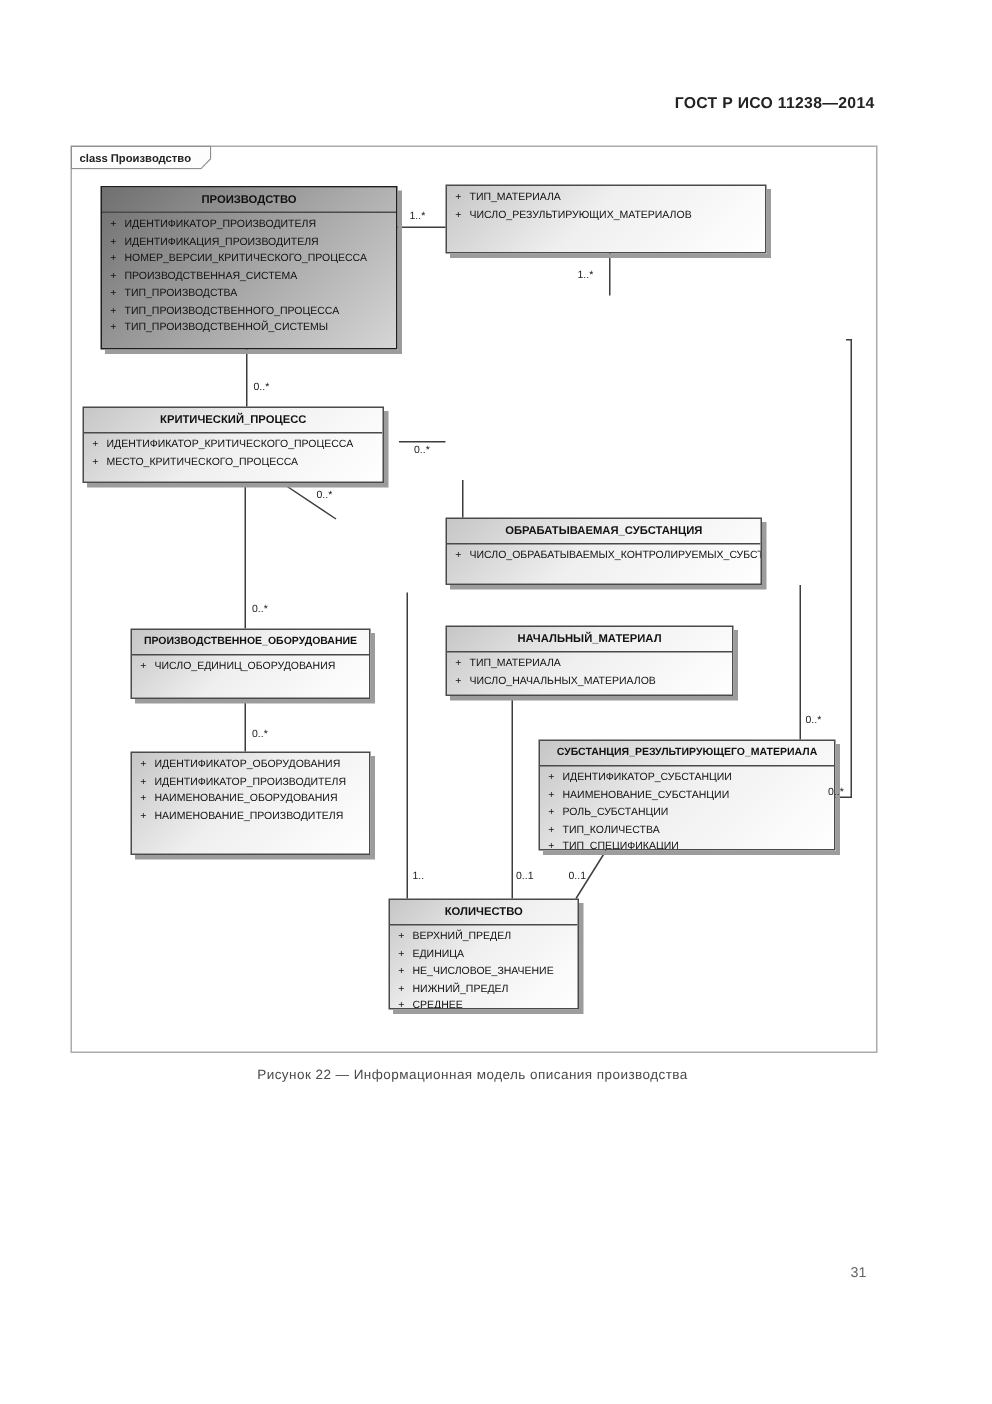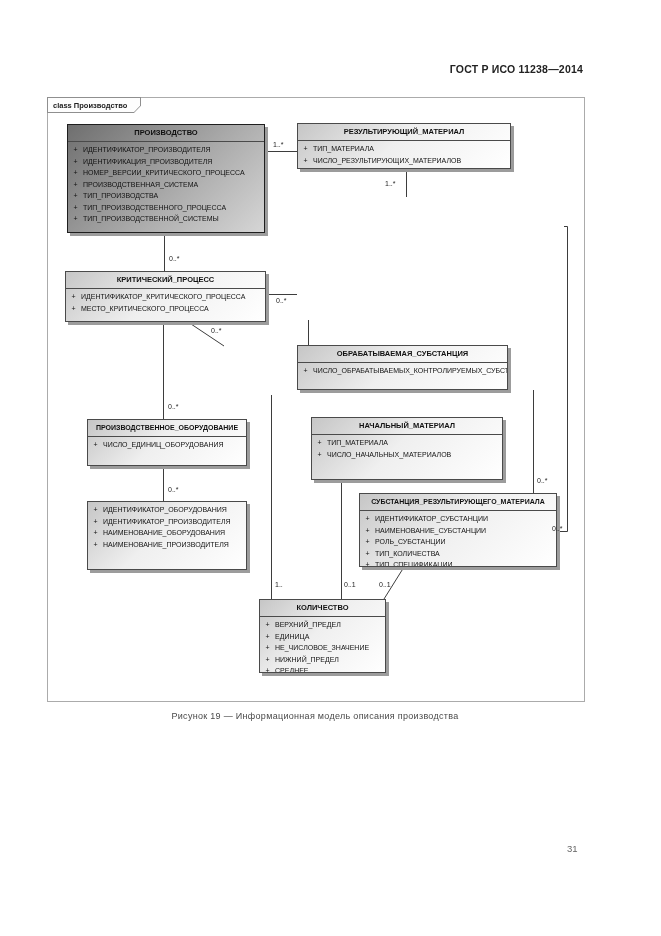--- a/index.html
+++ b/index.html
@@ -120,35 +120,34 @@
           <span>ТИП_ПРОИЗВОДСТВЕННОГО_ПРОЦЕССА</span>
         </div>
       <div class="attr">
           <span class="plus">+</span>
           <span>ТИП_ПРОИЗВОДСТВЕННОЙ_СИСТЕМЫ</span>
         </div>
     </div>
   </div>
 
   <div class="uml-class" style="left:249px;top:25px;width:214px;height:46px;">
-    <div class="uml-title">РЕЗУЛЬТИРУЮЩИЙ_МАТЕРИАЛ</div>
     <div class="uml-attrs">
       <div class="attr">
           <span class="plus">+</span>
           <span>ТИП_МАТЕРИАЛА</span>
         </div>
       <div class="attr">
           <span class="plus">+</span>
           <span>ЧИСЛО_РЕЗУЛЬТИРУЮЩИХ_МАТЕРИАЛОВ</span>
         </div>
     </div>
   </div>
 
 
-  <div class="uml-class" style="left:17px;top:173px;width:201px;height:51px;">
+  <div class="uml-class" style="left:7px;top:173px;width:201px;height:51px;">
     <div class="uml-title">КРИТИЧЕСКИЙ_ПРОЦЕСС</div>
     <div class="uml-attrs">
       <div class="attr">
           <span class="plus">+</span>
           <span>ИДЕНТИФИКАТОР_КРИТИЧЕСКОГО_ПРОЦЕССА</span>
         </div>
       <div class="attr">
           <span class="plus">+</span>
           <span>МЕСТО_КРИТИЧЕСКОГО_ПРОЦЕССА</span>
         </div>
@@ -170,21 +169,21 @@
   <div class="uml-class" style="left:39px;top:321px;width:160px;height:47px;">
     <div class="uml-title" style="font-size:7px;">ПРОИЗВОДСТВЕННОЕ_ОБОРУДОВАНИЕ</div>
     <div class="uml-attrs">
       <div class="attr">
           <span class="plus">+</span>
           <span>ЧИСЛО_ЕДИНИЦ_ОБОРУДОВАНИЯ</span>
         </div>
     </div>
   </div>
 
-  <div class="uml-class" style="left:263px;top:319px;width:192px;height:63px;">
+  <div class="uml-class" style="left:249px;top:319px;width:192px;height:47px;">
     <div class="uml-title">НАЧАЛЬНЫЙ_МАТЕРИАЛ</div>
     <div class="uml-attrs">
       <div class="attr">
           <span class="plus">+</span>
           <span>ТИП_МАТЕРИАЛА</span>
         </div>
       <div class="attr">
           <span class="plus">+</span>
           <span>ЧИСЛО_НАЧАЛЬНЫХ_МАТЕРИАЛОВ</span>
         </div>
@@ -272,14 +271,14 @@
   <div class="mult" style="left:120px;top:305px;">0..*</div>
   <div class="mult" style="left:120px;top:388px;">0..*</div>
   <div class="mult" style="left:489px;top:379px;">0..*</div>
   <div class="mult" style="left:504px;top:427px;">0..*</div>
   <div class="mult" style="left:227px;top:483px;">1..</div>
   <div class="mult" style="left:296px;top:483px;">0..1</div>
   <div class="mult" style="left:331px;top:483px;">0..1</div>
 
 </div>
 
-<div class="caption">Рисунок 19 — Информационная модель описания производства</div>
+<div class="caption">Рисунок 22 — Информационная модель описания производства</div>
 <div class="page-number">31</div>
 
 </body></html>

